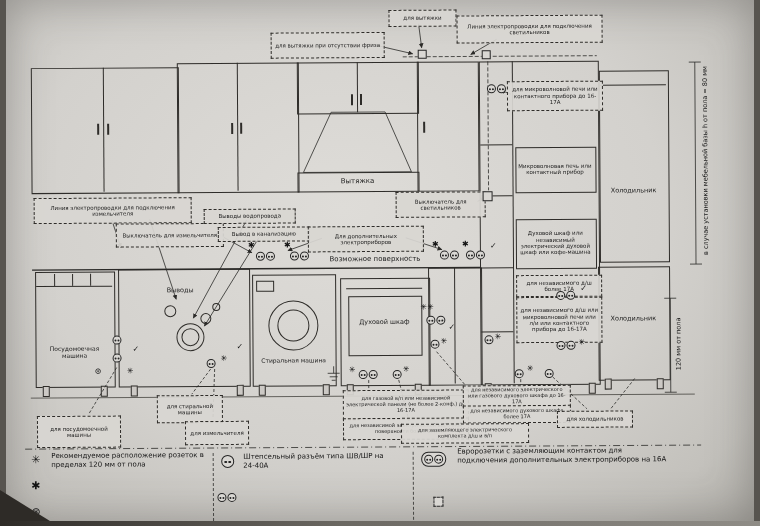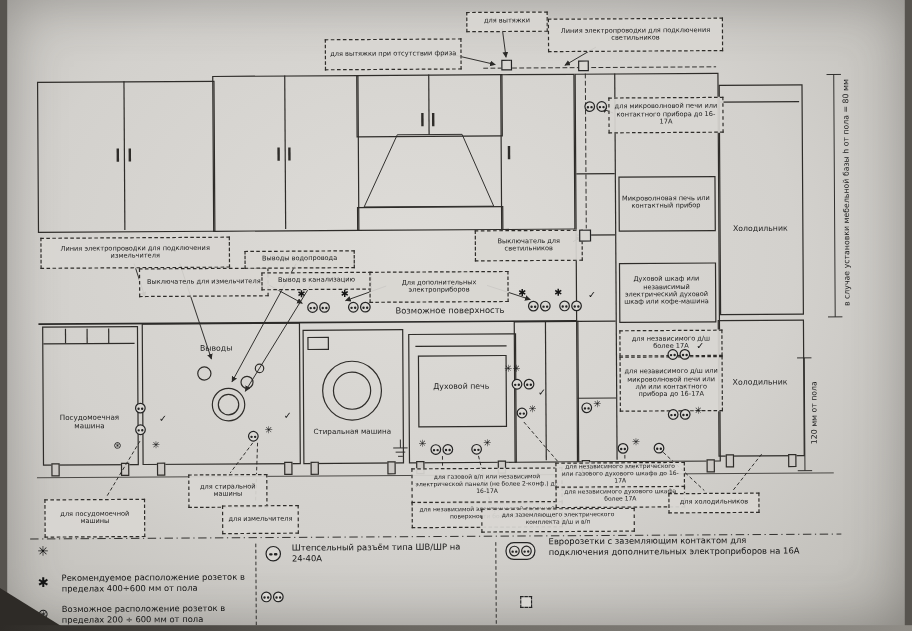--- a/index.html
+++ b/index.html
@@ -189,28 +189,29 @@
       </g>
       <g>
         <line x1="24" y1="447" x2="700" y2="447" stroke-dasharray="7 3 1 3"></line>
         <line x1="212" y1="452" x2="212" y2="522" stroke-dasharray="3 2"></line>
         <line x1="412" y1="452" x2="412" y2="522" stroke-dasharray="3 2"></line>
       </g>
     </svg>
 
     <div class="layer">
 
+      <div class="txt name" style="left:300px;top:174px;width:116px;height:14px;font-size:7px">Вытяжка</div>
       <div class="txt" style="left:517px;top:149px;width:77px;height:42px;font-size:5.5px">Микроволновая печь или контактный прибор</div>
       <div class="txt" style="left:517px;top:221px;width:77px;height:46px;font-size:5.5px">Духовой шкаф или независимый электрический духовой шкаф или кофе-машина</div>
       <div class="txt name" style="left:601px;top:184px;width:66px;height:18px">Холодильник</div>
       <div class="txt name" style="left:599px;top:314px;width:68px;height:14px">Холодильник</div>
       <div class="txt" style="left:38px;top:336px;width:72px;height:30px">Посудомоечная машина</div>
       <div class="txt name" style="left:150px;top:284px;width:60px;height:11px">Выводы</div>
       <div class="txt" style="left:256px;top:348px;width:74px;height:24px">Стиральная машина</div>
-      <div class="txt name" style="left:350px;top:312px;width:68px;height:22px">Духовой печь</div>
+      <div class="txt name" style="left:350px;top:312px;width:68px;height:22px">Духовой шкаф</div>
       <div class="txt name" style="left:324px;top:253px;width:102px;height:12px;font-size:7px">Возможное поверхность</div>
 
       <div class="lbl" style="left:390px;top:10px;width:62px;height:13px">для вытяжки</div>
       <div class="lbl" style="left:272px;top:32px;width:108px;height:22px">для вытяжки при отсутствии фриза</div>
       <div class="lbl" style="left:458px;top:16px;width:140px;height:24px">Линия электропроводки для подключения светильников</div>
       <div class="lbl" style="left:508px;top:82px;width:90px;height:26px">для микроволновой печи или контактного прибора до 16-17А</div>
       <div class="lbl" style="left:34px;top:196px;width:152px;height:22px">Линия электропроводки для подключения измельчителя</div>
       <div class="lbl" style="left:116px;top:222px;width:102px;height:20px">Выключатель для измельчителя</div>
       <div class="lbl" style="left:204px;top:208px;width:86px;height:11px">Выводы водопровода</div>
       <div class="lbl" style="left:218px;top:226px;width:86px;height:11px">Вывод в канализацию</div>
@@ -312,24 +313,23 @@
       <span class="sym" style="left:494px;top:334px">✳</span>
       <span class="sym" style="left:420px;top:304px">✳✳</span>
       <span class="sym" style="left:94px;top:366px">⊛</span>
       <span class="sym" style="left:132px;top:344px">✓</span>
       <span class="sym" style="left:236px;top:342px">✓</span>
       <span class="sym" style="left:448px;top:324px">✓</span>
       <span class="sym" style="left:580px;top:286px">✓</span>
       <span class="sym" style="left:490px;top:243px">✓</span>
 
       <span class="sym big" style="left:30px;top:452px">✳</span>
+      <div class="leg" style="left:50px;top:450px;width:154px">Рекомендуемое расположение розеток в пределах 120 мм от пола</div>
       <span class="sym big" style="left:30px;top:478px">✱</span>
-      <div class="leg" style="left:50px;top:476px;width:154px">Рекомендуемое расположение розеток в пределах 400÷600 мм от пола</div>
       <span class="sym big" style="left:30px;top:504px">⊛</span>
-      <div class="leg" style="left:50px;top:502px;width:154px">Возможное расположение розеток в пределах 200 ÷ 600 мм от пола</div>
 
       <div class="osingle" style="left:220px;top:454px">
           <span class="outlet lg"></span>
         </div>
       <div class="leg" style="left:242px;top:452px;width:150px">Штепсельный разъём типа ШВ/ШР на 24-40А</div>
       <div class="opair" style="left:216px;top:492px">
           <span class="outlet"></span>
           <span class="outlet"></span>
         </div>
 

